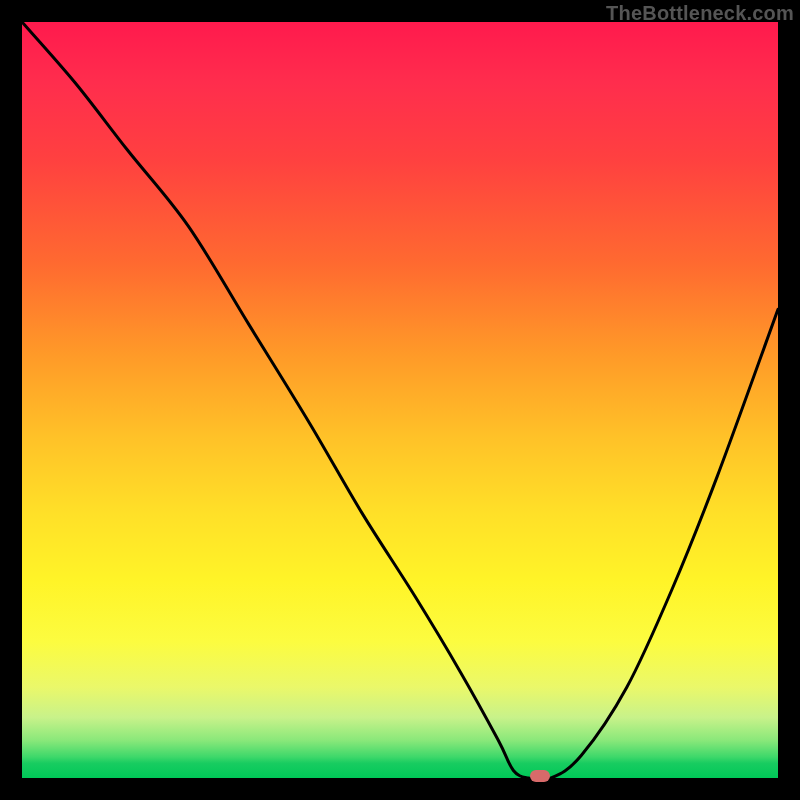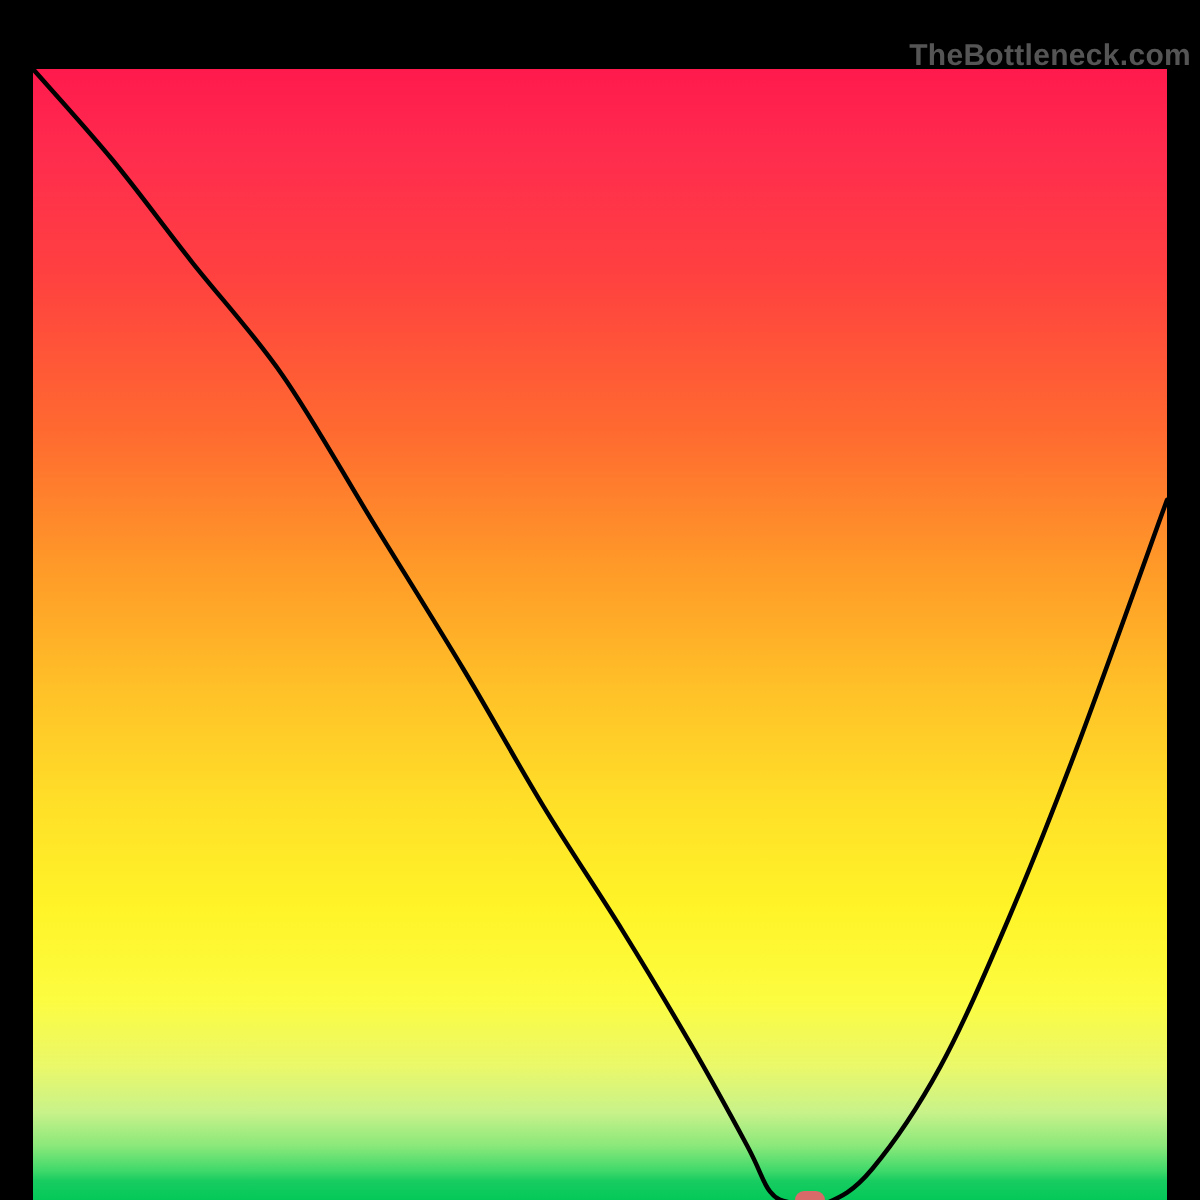--- a/index.html
+++ b/index.html
@@ -9,21 +9,20 @@
     height: 800px;
     overflow: hidden;
     background: #000;
     font-family: Arial, Helvetica, sans-serif;
   }
   .frame {
     position: relative;
     width: 800px;
     height: 680px;
     background: #000;
-    margin-top: 24px;
   }
   .plot {
     position: absolute;
     left: 22px;
     top: 22px;
     width: 756px;
     height: 756px;
     background: linear-gradient(
       to bottom,
       #ff1a4d 0%,

